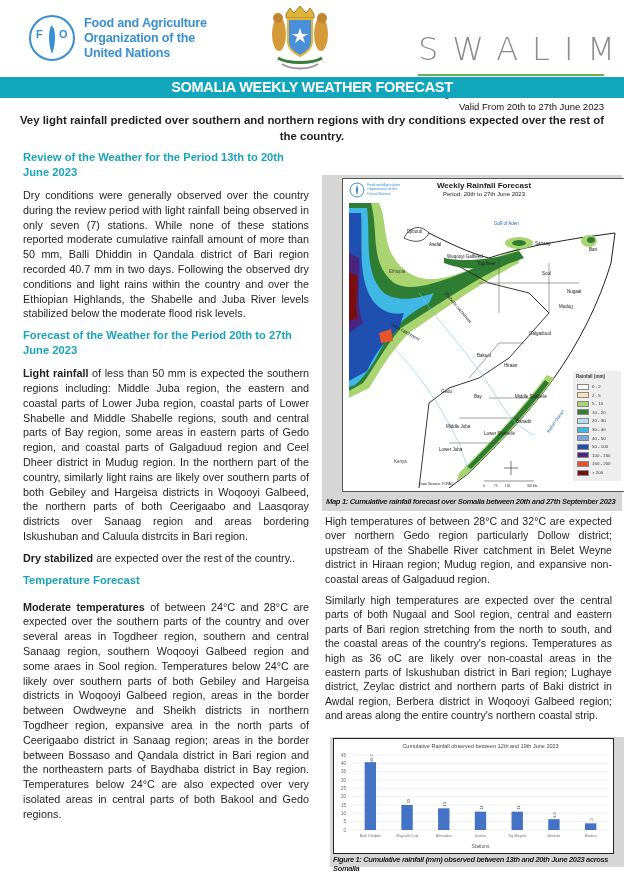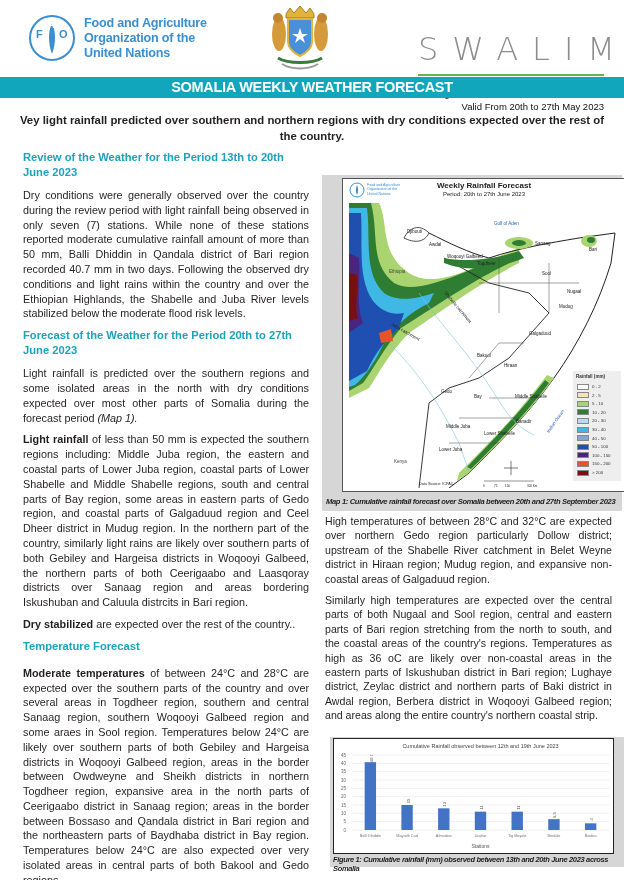--- a/index.html
+++ b/index.html
@@ -80,29 +80,28 @@
   </svg>
 
   <div class="swalim">
     <div class="swalim-word">SWALIM</div>
     <div class="swalim-line"></div>
     <div class="swalim-sub">Somali Water and Land Information Management</div>
   </div>
 </div>
 
 <div class="banner">SOMALIA WEEKLY WEATHER FORECAST</div>
-<div class="valid">Valid From 20th to 27th May 2023</div>
+<div class="valid">Valid From 20th to 27th June 2023</div>
 <div class="headline">Vey light rainfall predicted over southern and northern regions with dry conditions expected over the rest of the country.</div>
 
 <div class="col-left">
   <div class="sec-title">Review of the Weather for the Period 13th to 20th June 2023</div>
   <p>Dry conditions were generally observed over the country during the review period with light rainfall being observed in only seven (7) stations. While none of these stations reported moderate cumulative rainfall amount of more than 50 mm, Balli Dhiddin in Qandala district of Bari region recorded 40.7 mm in two days. Following the observed dry conditions and light rains within the country and over the Ethiopian Highlands, the Shabelle and Juba River levels stabilized below the moderate flood risk levels.</p>
 
   <div class="sec-title">Forecast of the Weather for the Period 20th to 27th June 2023</div>
-  <p><span>Light rainfall is predicted over the southern regions and some isolated areas in the north with dry conditions expected over most other parts of Somalia during the forecast period </span><i>(Map 1).</i></p>
   <p><b>Light rainfall</b><span> of less than 50 mm is expected the southern regions including:  Middle Juba region, the eastern and coastal parts of Lower Juba region, coastal parts of Lower Shabelle and Middle Shabelle regions, south and central parts of Bay region, some areas in eastern parts of Gedo region, and coastal parts of Galgaduud region and Ceel Dheer district in Mudug region. In the northern part of the country, similarly light rains are likely over southern parts of both Gebiley and Hargeisa districts in Woqooyi Galbeed, the northern parts of both Ceerigaabo and Laasqoray districts over Sanaag region and areas bordering Iskushuban and Caluula distrcits in Bari region.</span></p>
   <p><b>Dry stabilized</b><span> are expected over the rest of the country..</span></p>
 
   <div class="sec-title single">Temperature Forecast</div>
   <p><b>Moderate temperatures</b><span> of between 24°C and 28°C are expected over the southern parts of the country and over several areas in Togdheer region, southern and central Sanaag region, southern Woqooyi Galbeed region and some araes in Sool region. Temperatures below 24°C are likely over southern parts of both Gebiley and Hargeisa districts in Woqooyi Galbeed region, areas in the border between Owdweyne and Sheikh districts in northern Togdheer region, expansive area in the north parts of Ceerigaabo district in Sanaag region; areas in the border between Bossaso and Qandala district in Bari region and the northeastern parts of Baydhaba district in Bay region. Temperatures below 24°C are also expected over very isolated areas in central parts of both Bakool and Gedo regions.</span></p>
 </div>
 
 <div class="map-panel">
   <div class="map-frame">
     <svg class="map-fao" viewBox="0 0 16 16">

